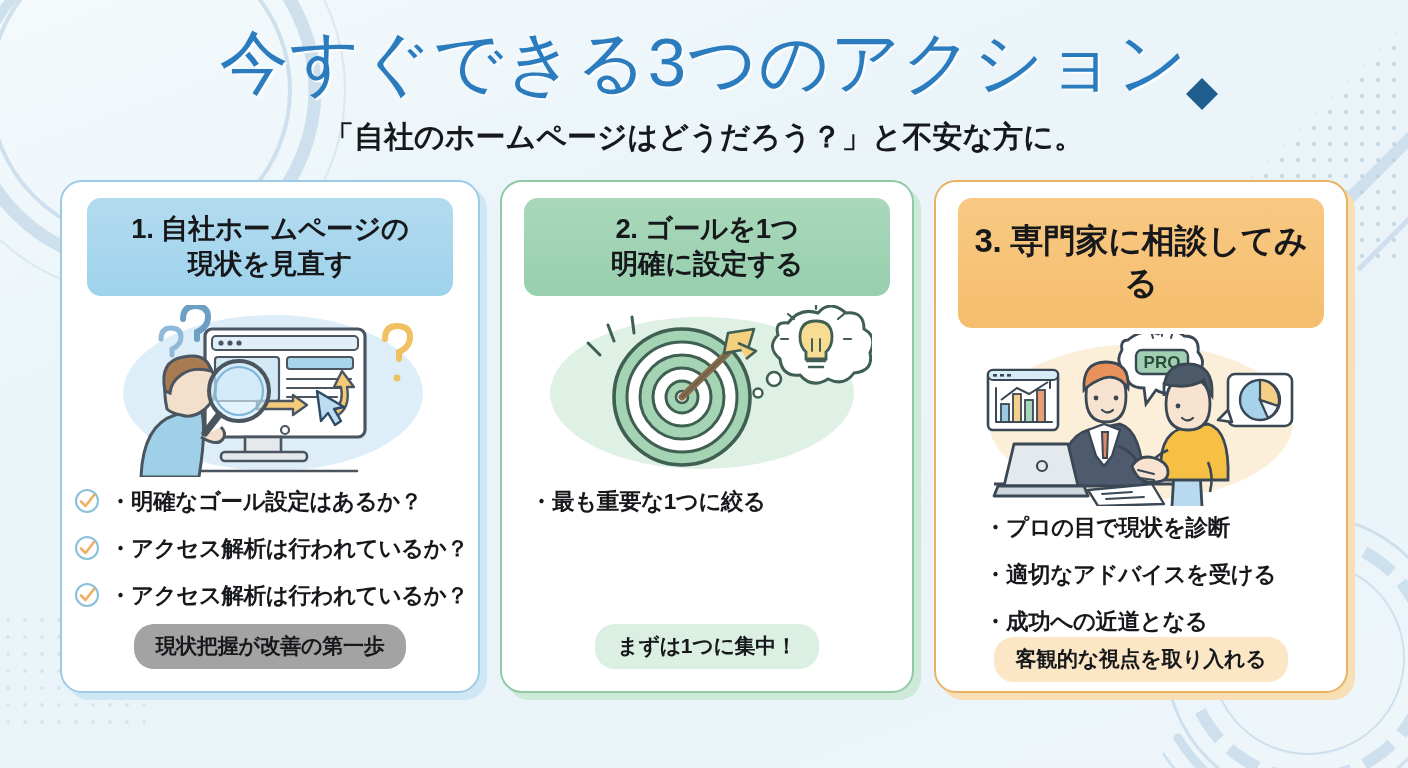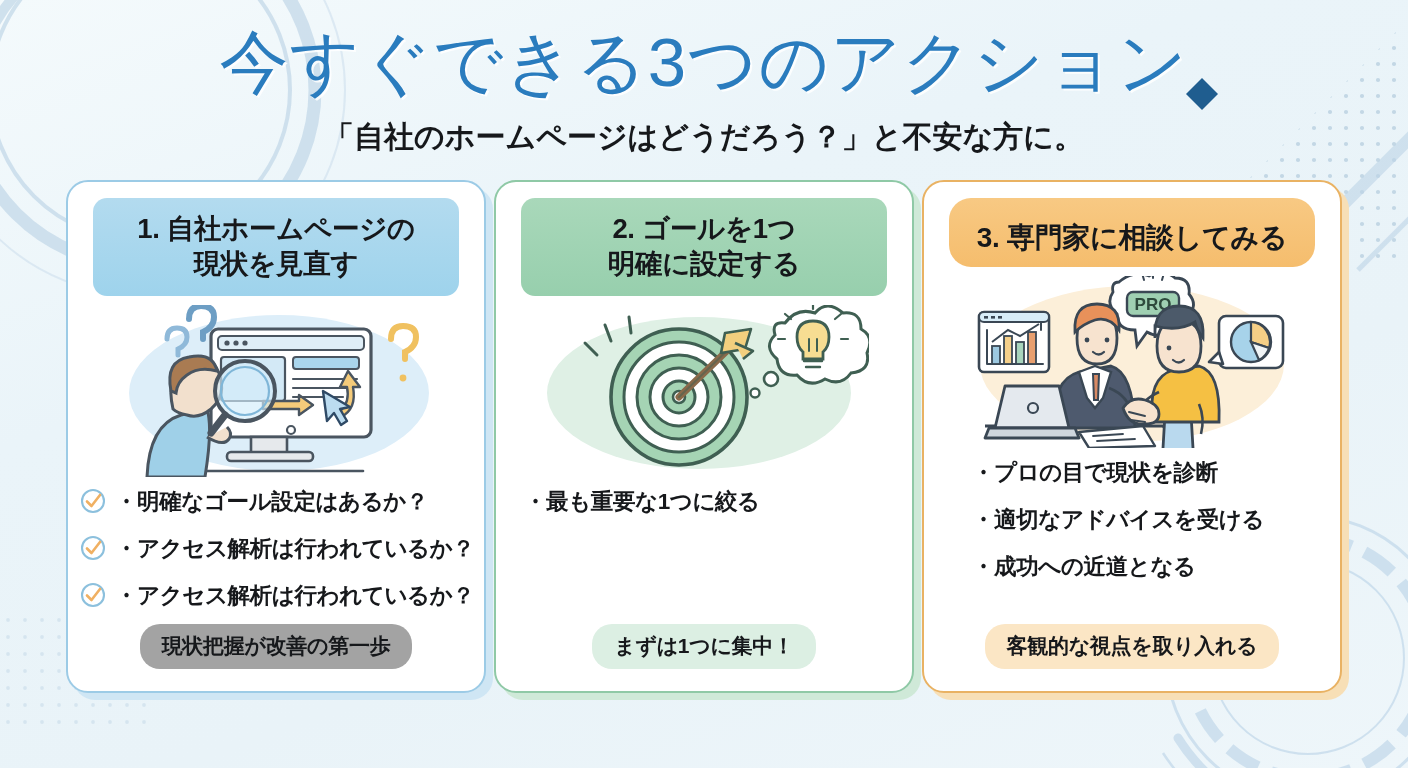--- a/index.html
+++ b/index.html
@@ -58,21 +58,21 @@
     margin-top: 16px;
     letter-spacing: 0px;
   }
 
   
   .cards-row {
     position: relative;
     z-index: 3;
     display: flex;
     justify-content: center;
-    gap: 8px;
+    gap: 20px;
     padding: 22px 60px 0 60px;
   }
   .card {
     width: 420px;
     height: 513px;
     background: #ffffff;
     border-radius: 22px;
     border: 2.5px solid #9ccbe6;
     display: flex;
     flex-direction: column;
@@ -92,23 +92,22 @@
     font-size: 27.5px;
     font-weight: bold;
     color: #16181b;
     line-height: 1.28;
     letter-spacing: -0.3px;
   }
   .c1 .card-header { background: linear-gradient(180deg,#b3dbef 0%, #9ed3ec 100%); }
   .c2 .card-header { background: linear-gradient(180deg,#a9d8ba 0%, #97cfad 100%); }
   .c3 .card-header {
     background: linear-gradient(180deg,#f8c983 0%, #f5bd6d 100%);
-    padding: 22px 8px 12px 8px;
-    font-size: 28px;
-    border-radius: 22px;
+    padding: 22px 8px 24px 8px;
+    font-size: 33px;
   }
 
   
   .illus {
     margin-top: 6px;
     width: 340px;
     height: 178px;
     display: flex;
     align-items: center;
     justify-content: center;

